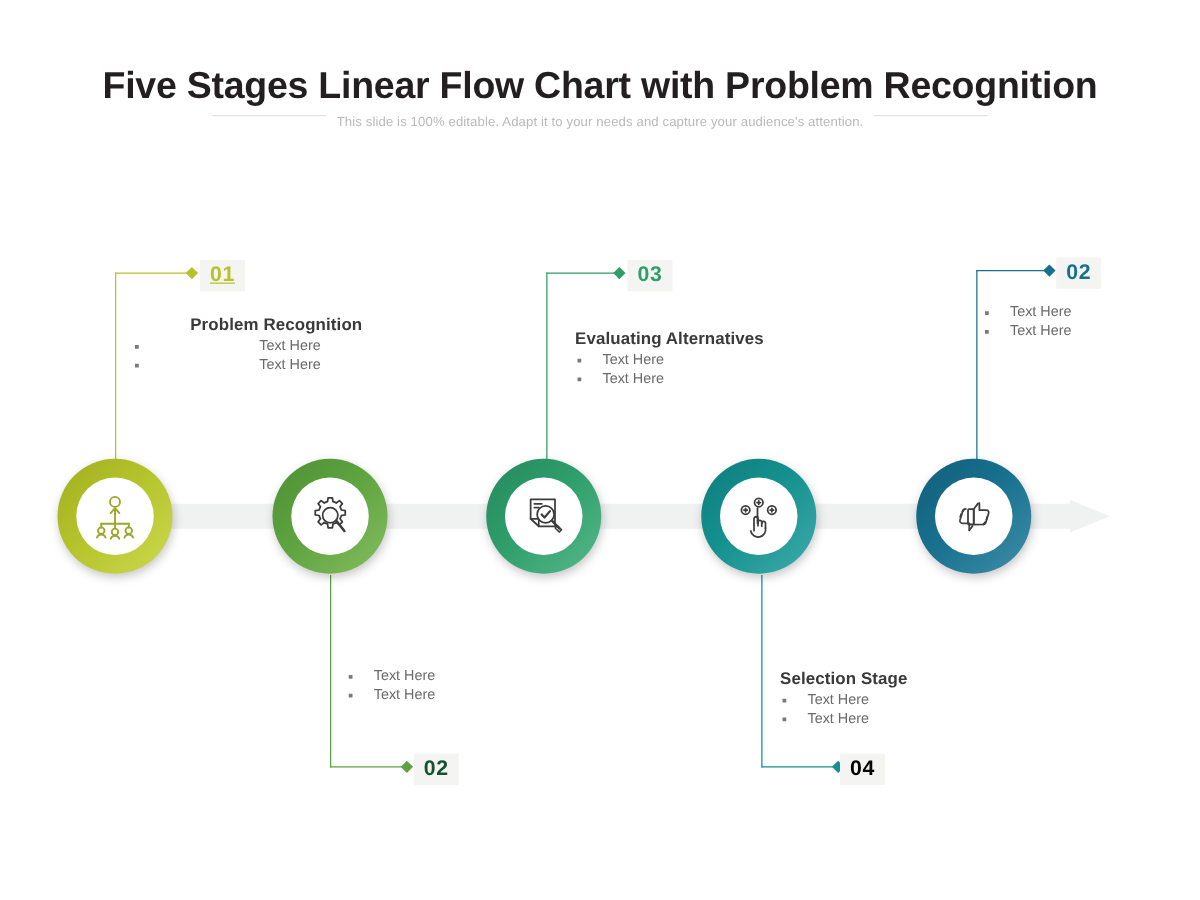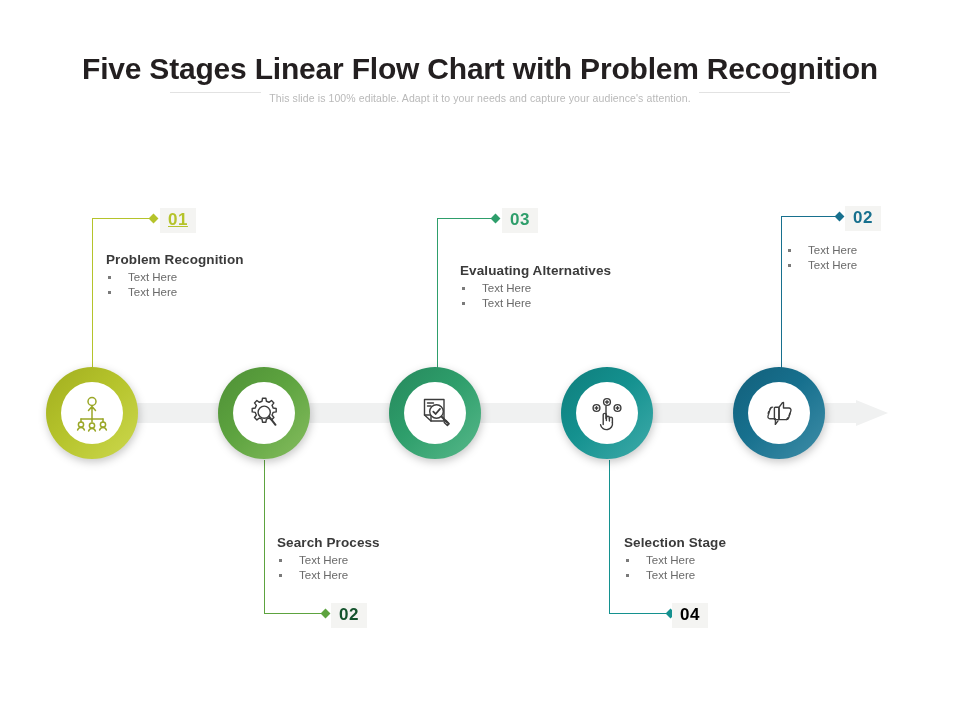--- a/index.html
+++ b/index.html
@@ -194,21 +194,21 @@
     <div class="shaft"></div>
     <div class="head"></div>
   </div>
 
   <div class="connector">
     <div class="conn-v" style="left:92px; top:218px; height:150px; background:#b5c32b;"></div>
     <div class="conn-h" style="left:92px; top:218px; width:62px; background:#b5c32b;"></div>
     <div class="conn-diamond" style="left:150px; top:215px; background:#b5c32b;"></div>
   </div>
   <div class="num-badge" style="left:160px; top:208px; color:#b5c32b;text-decoration:underline;">01</div>
-  <div class="block" style="left:106px; top:251px;">
+  <div class="block" style="left:106px; top:251px;text-align:center;">
     <div class="heading">Problem Recognition</div>
     <ul class="bullets">
       <li>Text Here</li>
       <li>Text Here</li>
     </ul>
   </div>
   <div class="circle" style="left:46px; top:367px; background:linear-gradient(135deg,#a1ae1f 0%,#b5c32b 45%,#ccd84e 100%);">
     <div class="ring-inner">
       <svg width="40" height="40" viewBox="0 0 40 40" fill="none" stroke="#9aa727" stroke-width="1.5" stroke-linecap="round" stroke-linejoin="round">
         <circle cx="20" cy="8.5" r="4"></circle>
@@ -225,21 +225,20 @@
     </div>
   </div>
 
   <div class="connector">
     <div class="conn-v" style="left:264px; top:460px; height:154px; background:#5da33f;"></div>
     <div class="conn-h" style="left:264px; top:613px; width:62px; background:#5da33f;"></div>
     <div class="conn-diamond" style="left:322px; top:610px; background:#5da33f;"></div>
   </div>
   <div class="num-badge" style="left:331px; top:603px; color:#14532d;">02</div>
   <div class="block" style="left:277px; top:534px;">
-    <div class="heading">Search Process</div>
     <ul class="bullets">
       <li>Text Here</li>
       <li>Text Here</li>
     </ul>
   </div>
   <div class="circle" style="left:218px; top:367px; background:linear-gradient(135deg,#4e9036 0%,#5da33f 45%,#86bd5f 100%);">
     <div class="ring-inner">
       <svg width="40" height="40" viewBox="0 0 40 40" fill="none" stroke="#3c3c3c" stroke-width="1.4" stroke-linecap="round" stroke-linejoin="round">
         <path d="M18.5 5.2 l3.4 0 l0.5 3.1 a9 9 0 0 1 2.6 1.1 l2.5-1.9 l2.4 2.4 l-1.9 2.5 a9 9 0 0 1 1.1 2.6 l3.1 0.5 l0 3.4 l-3.1 0.5 a9 9 0 0 1-1.1 2.6 l1.9 2.5 l-2.4 2.4 l-2.5-1.9 a9 9 0 0 1-2.6 1.1 l-0.5 3.1 l-3.4 0 l-0.5-3.1 a9 9 0 0 1-2.6-1.1 l-2.5 1.9 l-2.4-2.4 l1.9-2.5 a9 9 0 0 1-1.1-2.6 l-3.1-0.5 l0-3.4 l3.1-0.5 a9 9 0 0 1 1.1-2.6 l-1.9-2.5 l2.4-2.4 l2.5 1.9 a9 9 0 0 1 2.6-1.1 z"></path>
         <circle cx="20.2" cy="19.2" r="6.1"></circle>

